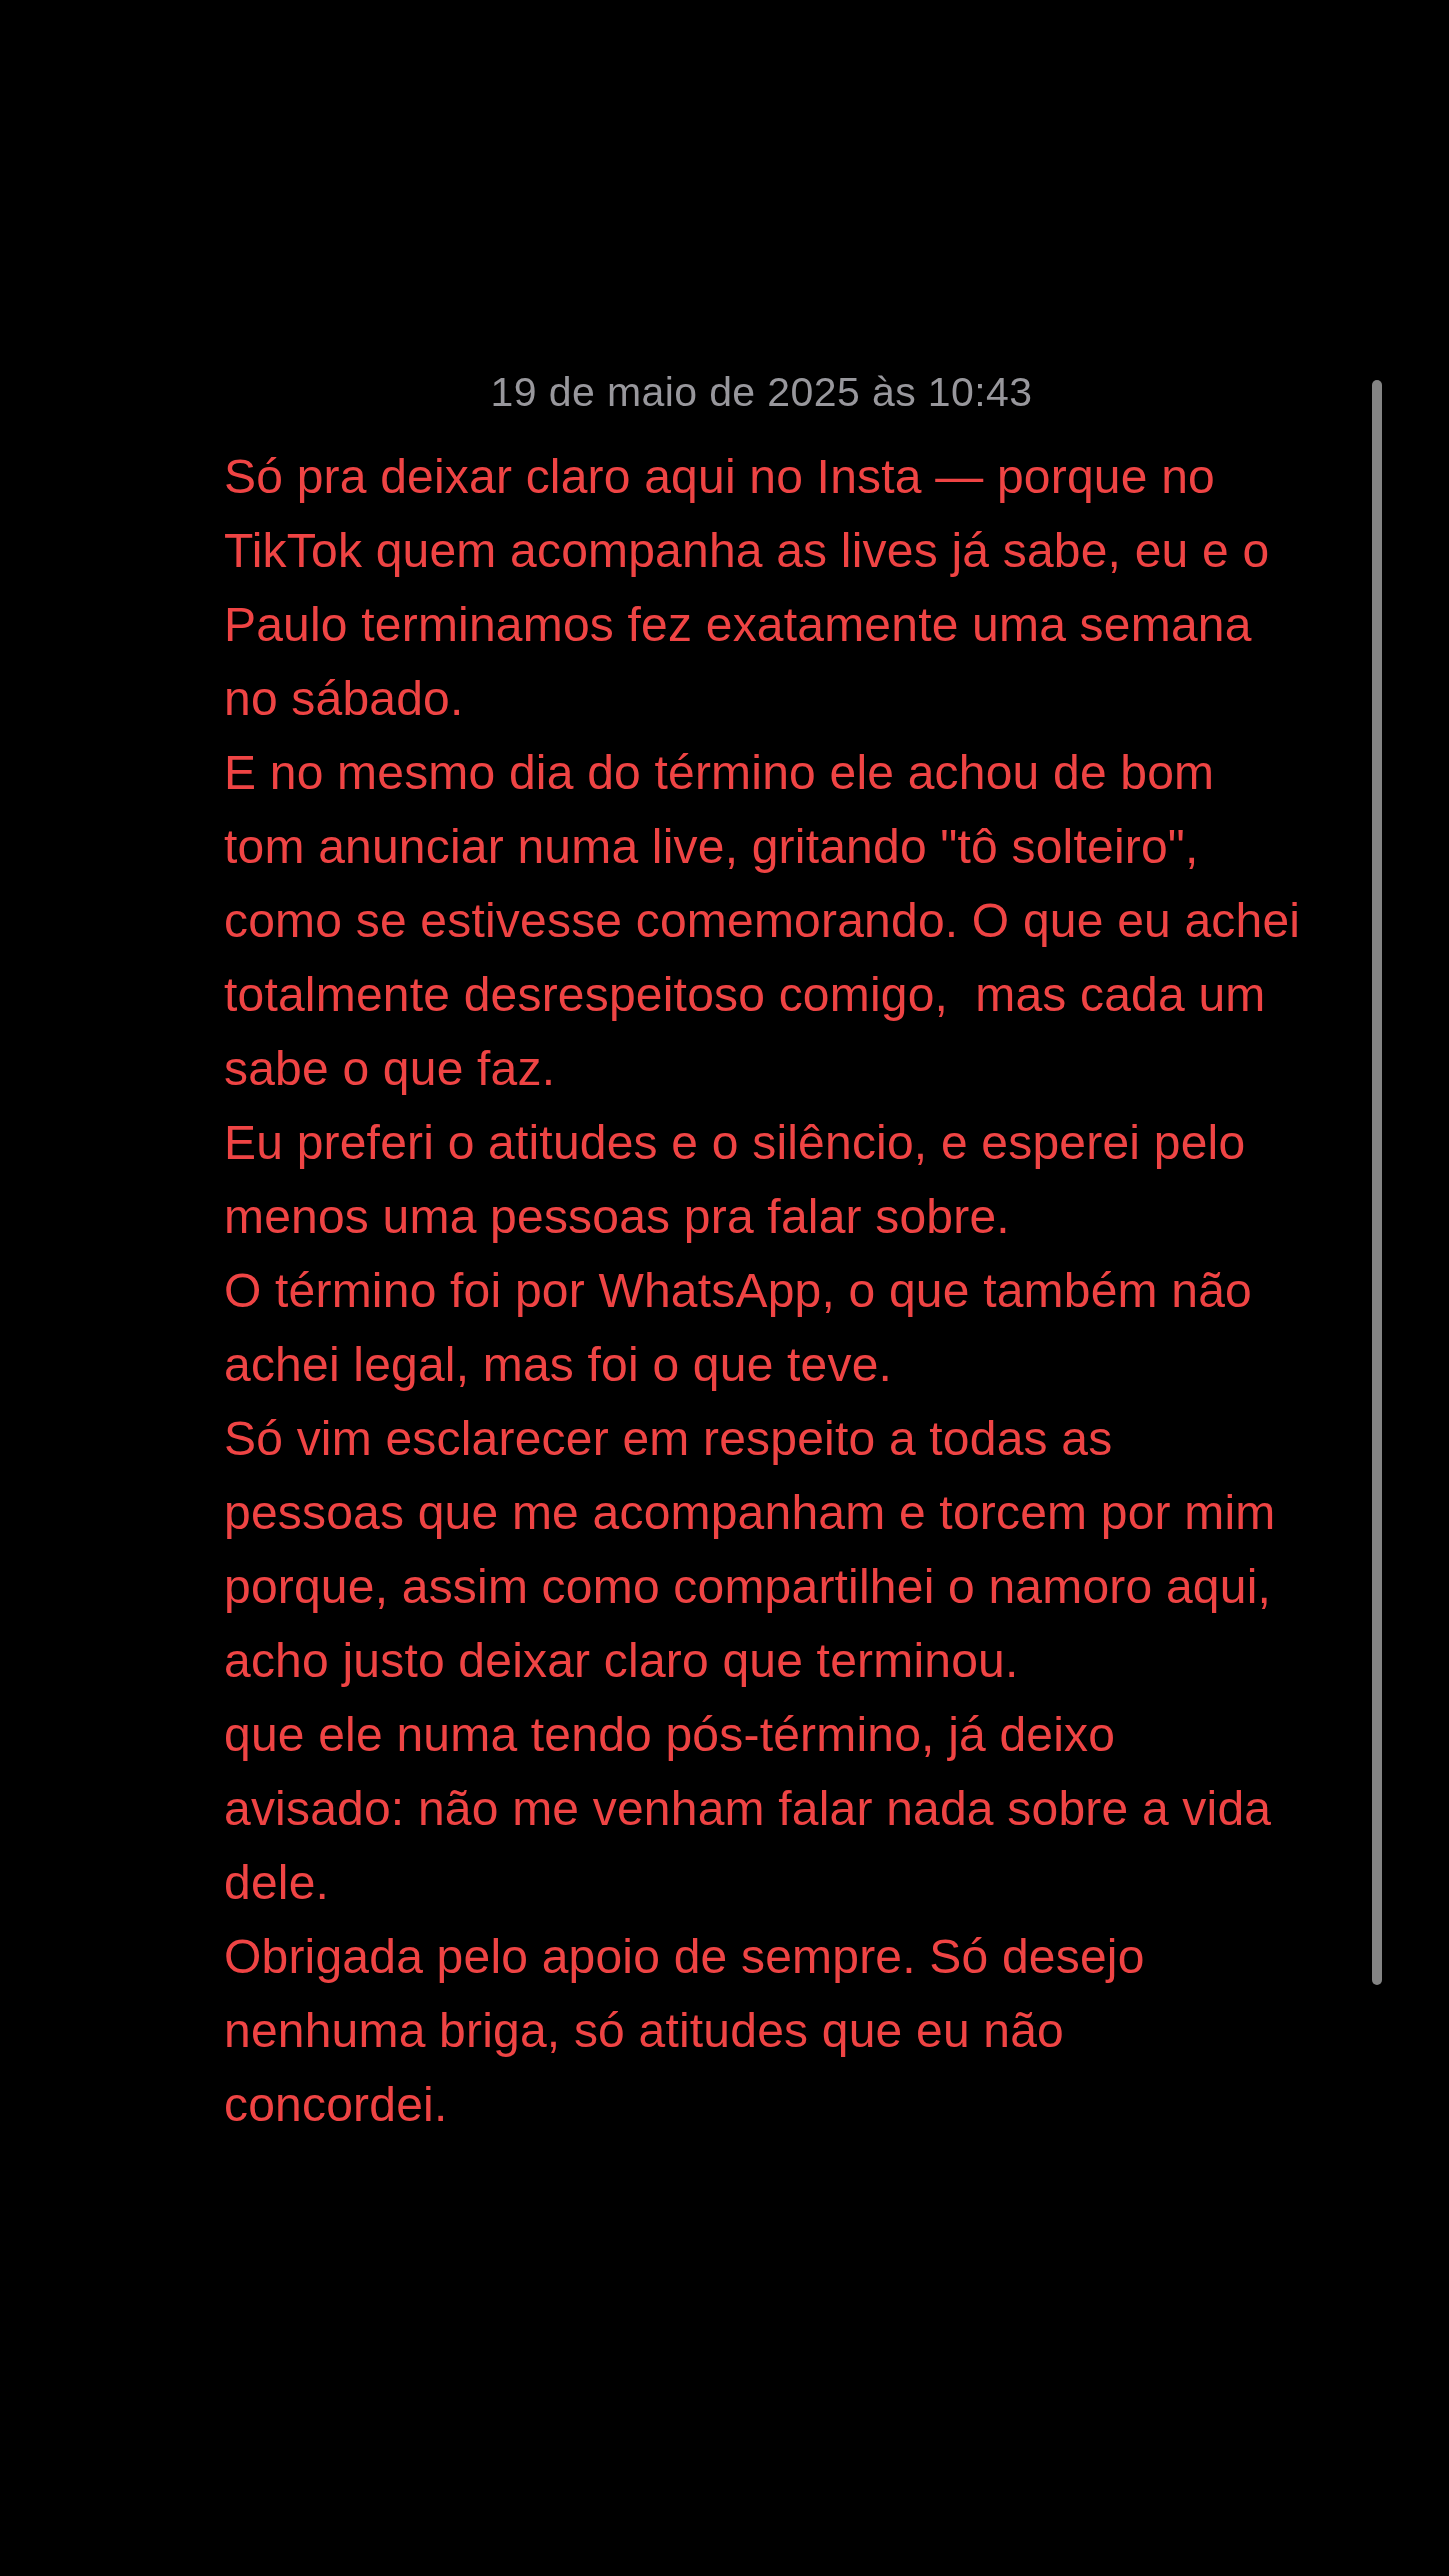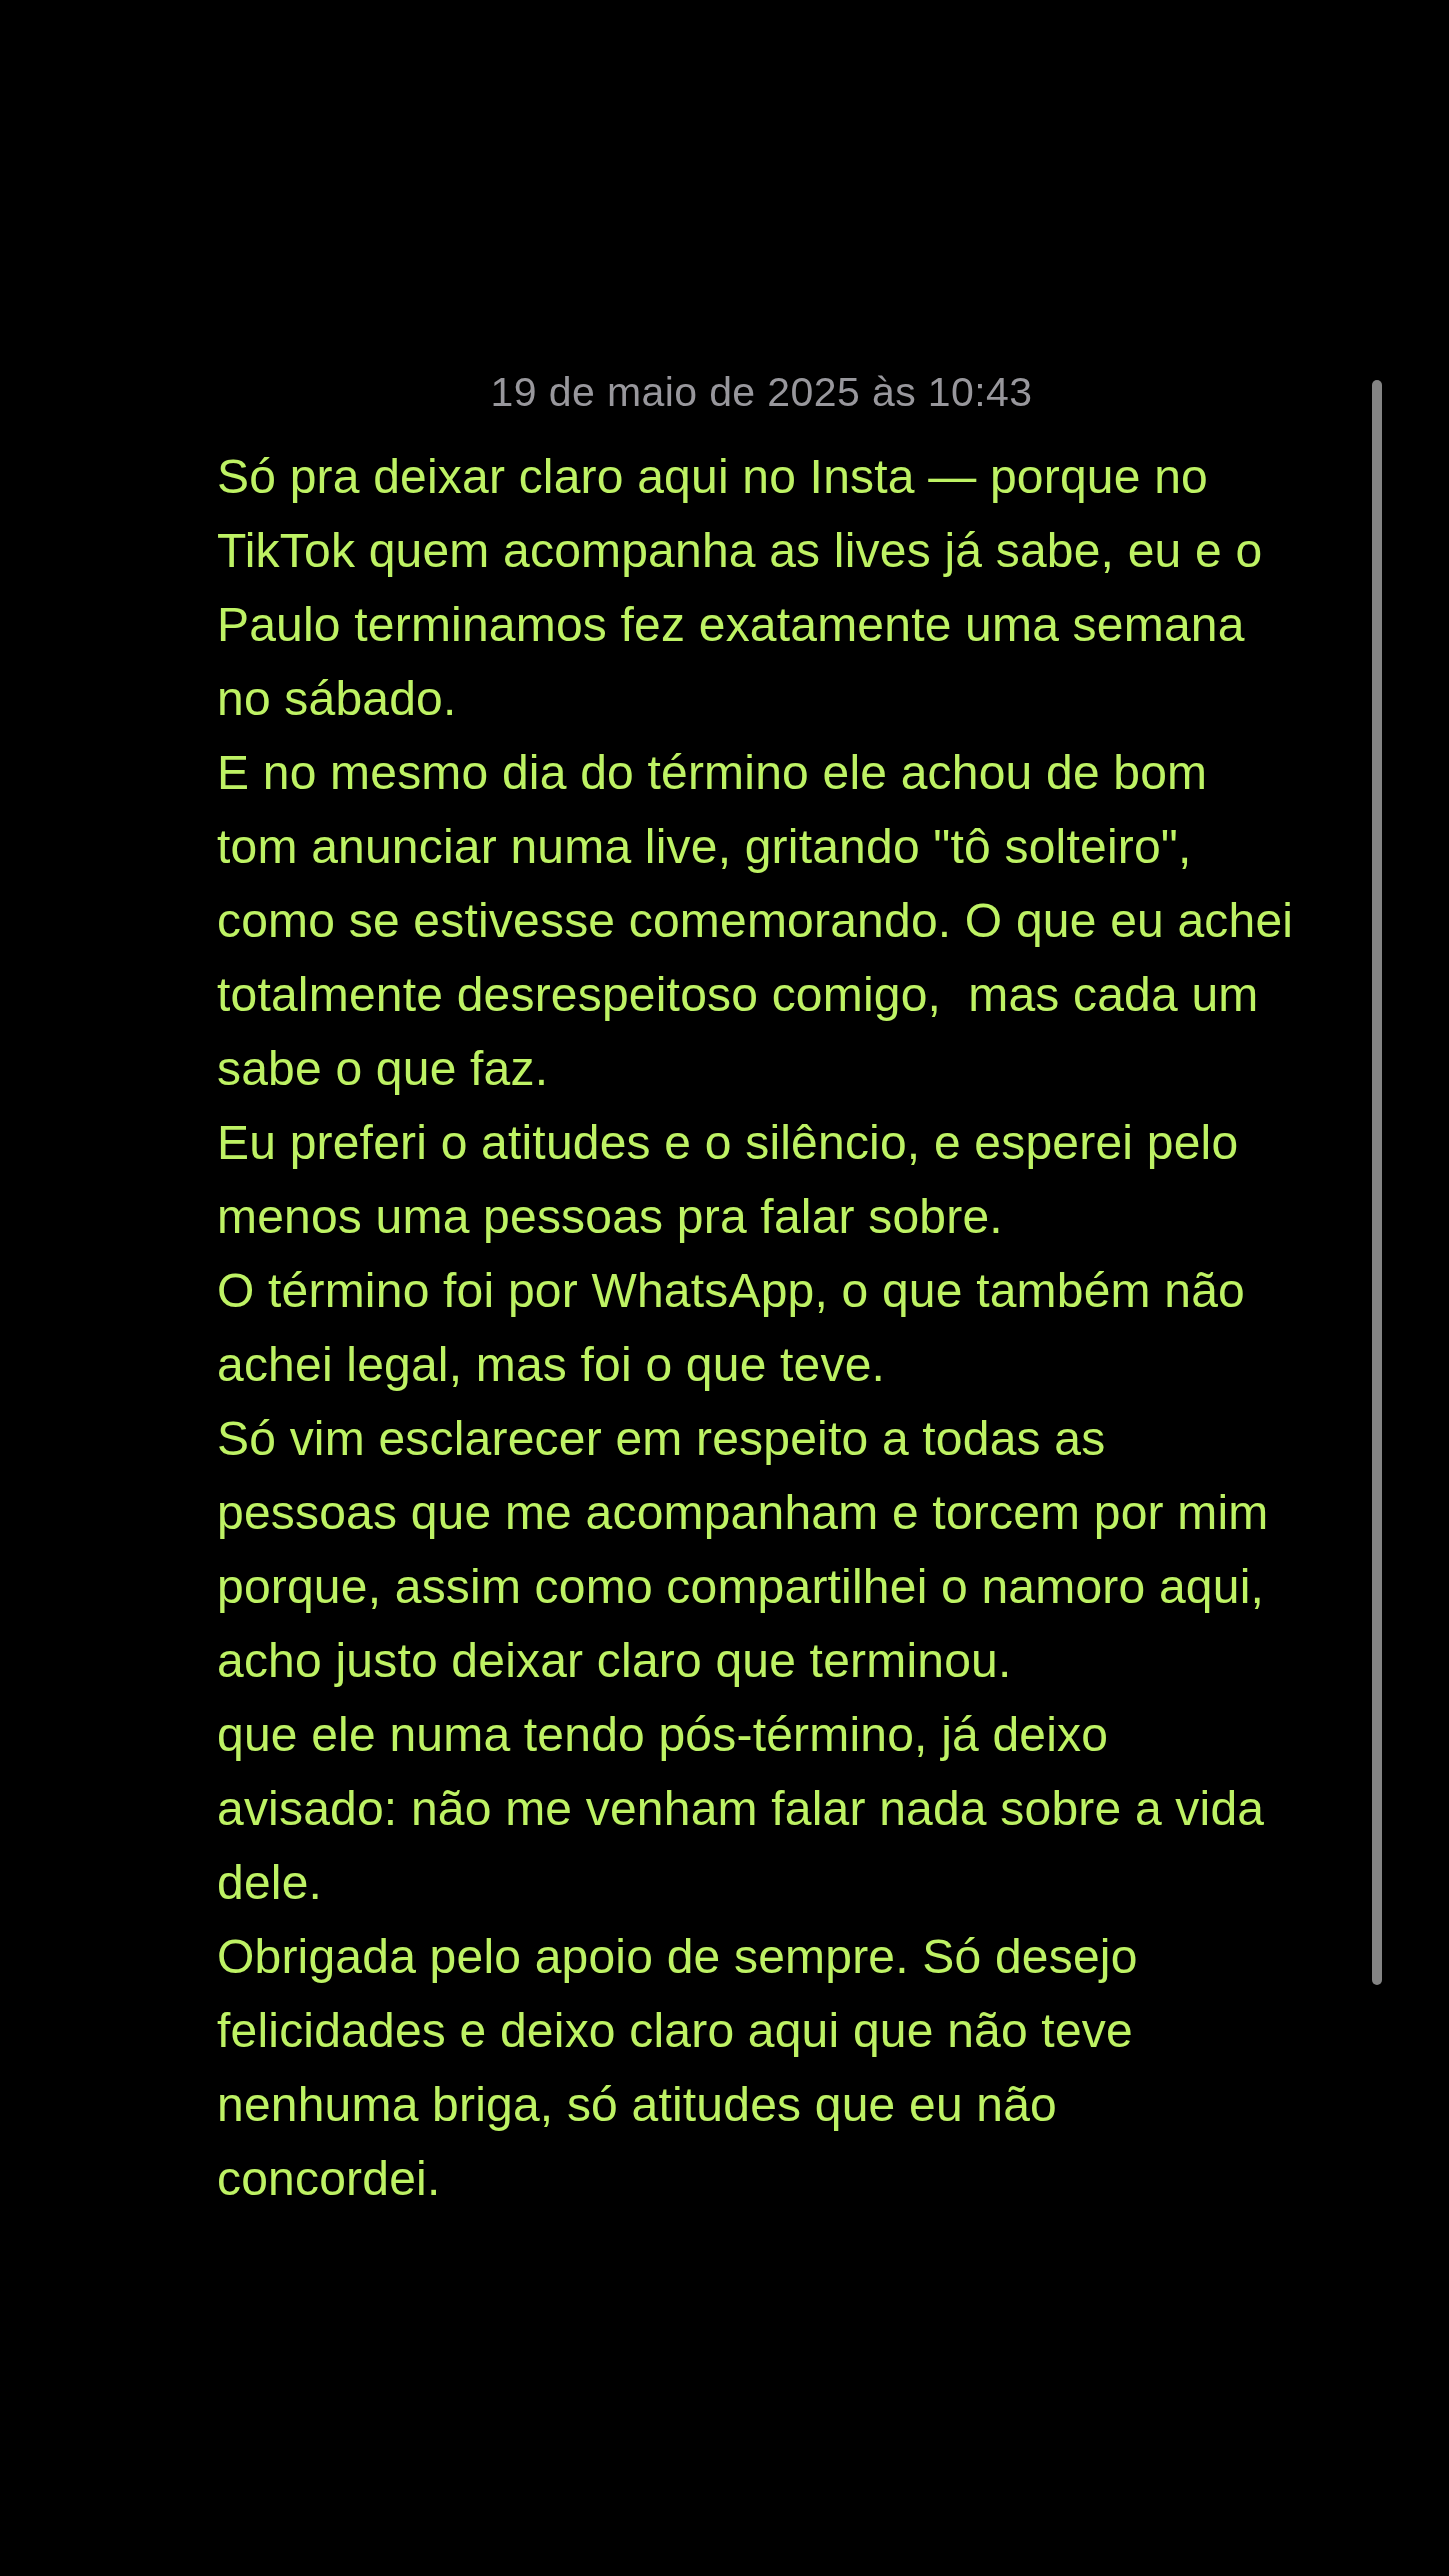--- a/index.html
+++ b/index.html
@@ -25,24 +25,24 @@
     text-align: center;
     font-size: 41px;
     line-height: 48px;
     font-weight: 400;
     color: #98979c;
     letter-spacing: 0.4px;
     white-space: pre;
   }
   .story-body {
     position: absolute;
-    left: 217px;
+    left: 224px;
     top: 440px;
     width: 1132px;
-    color: #bef264;
+    color: #ef4444;
     font-size: 48px;
     line-height: 74px;
     font-weight: 400;
     letter-spacing: 0.2px;
   }
   .story-line {
     white-space: pre;
     height: 74px;
   }
   .scrollbar-thumb {
@@ -76,20 +76,19 @@
       <div class="story-line">O término foi por WhatsApp, o que também não</div>
       <div class="story-line">achei legal, mas foi o que teve.</div>
       <div class="story-line">Só vim esclarecer em respeito a todas as</div>
       <div class="story-line">pessoas que me acompanham e torcem por mim</div>
       <div class="story-line">porque, assim como compartilhei o namoro aqui,</div>
       <div class="story-line">acho justo deixar claro que terminou.</div>
       <div class="story-line">que ele numa tendo pós-término, já deixo</div>
       <div class="story-line">avisado: não me venham falar nada sobre a vida</div>
       <div class="story-line">dele.</div>
       <div class="story-line">Obrigada pelo apoio de sempre. Só desejo</div>
-      <div class="story-line">felicidades e deixo claro aqui que não teve</div>
       <div class="story-line">nenhuma briga, só atitudes que eu não</div>
       <div class="story-line">concordei.</div>
     </div>
 
   <div class="scrollbar-thumb"></div>
 </div>
 
 
 </body></html>

